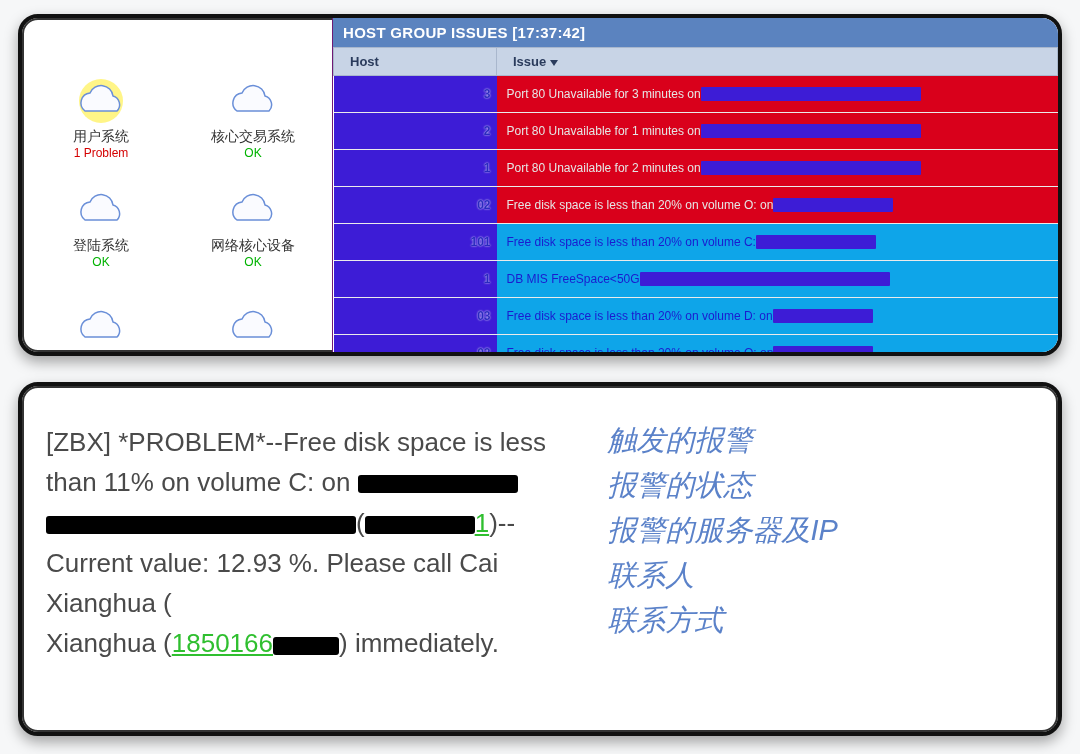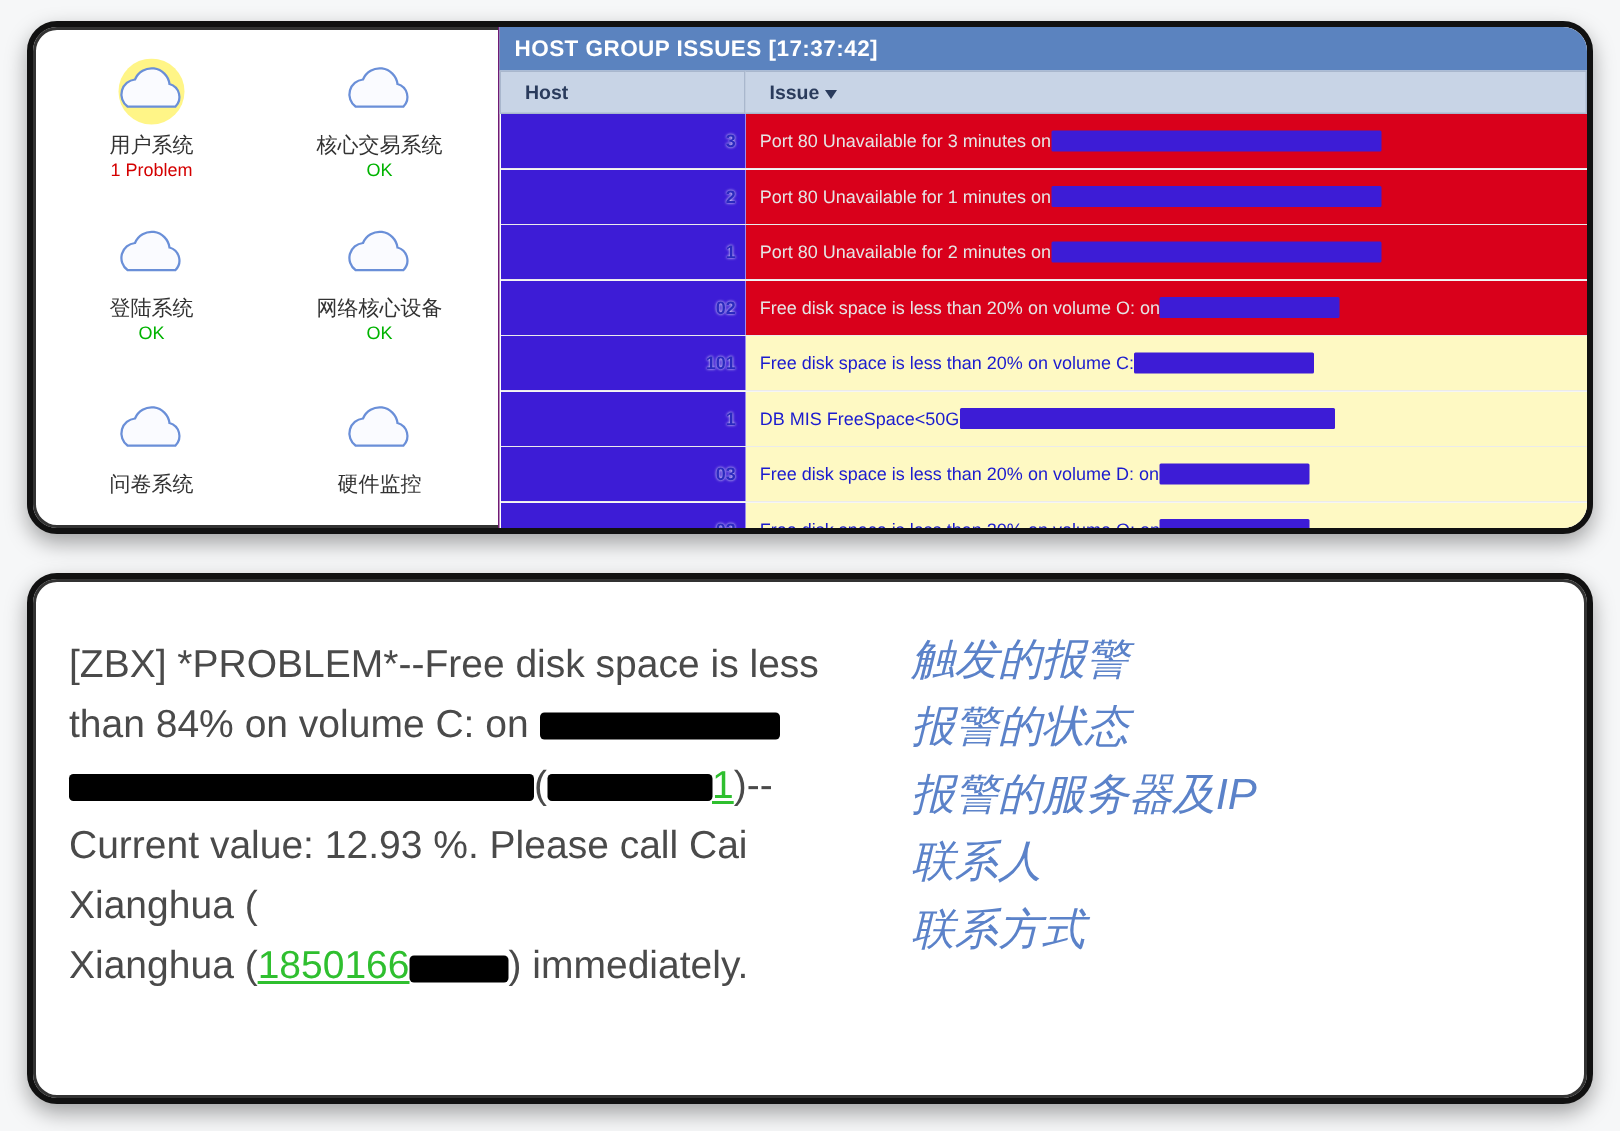--- a/index.html
+++ b/index.html
@@ -31,20 +31,21 @@
   }
   .status-area {
     width: 310px;
     height: 100%;
     display: grid;
     grid-template-columns: 1fr 1fr;
     grid-template-rows: repeat(3, 1fr);
     padding: 8px 4px 0 4px;
     box-sizing: border-box;
     gap: 2px;
+    margin-top: 40px;
   }
   .status-item {
     display: flex;
     flex-direction: column;
     align-items: center;
     justify-content: center;
     font-size: 13px;
     color: #333;
   }
   .cloud {
@@ -105,21 +106,21 @@
     right: 6px;
     top: 50%;
     transform: translateY(-50%);
     color: #2a2abf;
     font-weight: bold;
     background:#fff0;
     text-shadow: 0 0 2px #fff;
   }
   .row-red td.issue-cell { background: #d9001b; color: #8b0000; }
   .row-red td.issue-cell .msg { color: #e5e5e5; }
-  .row-yellow td.issue-cell { background: #fef9c3; }
+  .row-yellow td.issue-cell { background: #0ea5e9; }
   .row-yellow td.issue-cell .msg { color: #1b1bcf; }
   .issue-cell { position: relative; }
   .msg {
     display: inline-block;
     vertical-align: middle;
     font-size: 12px;
   }
   .redline {
     display: inline-block;
     vertical-align: middle;
@@ -308,21 +309,21 @@
             </td>
             <td class="issue-cell"><span class="msg">Free disk space is less than 20% on volume O: on </span><span class="redline" style="width: 100px;"></span></td>
           </tr>
         </tbody>
     </table>
   </div>
 </div>
 
 <div class="panel bottom-panel">
   <div class="alert-text">
-    <span>[ZBX] *PROBLEM*--Free disk space is less than 84% on volume C: on </span><span class="blackbox bb-long"></span><br>
+    <span>[ZBX] *PROBLEM*--Free disk space is less than 11% on volume C: on </span><span class="blackbox bb-long"></span><br>
     <span class="green-link underline-green"><span class="blackbox bb-longer"></span></span><span>(</span><span class="blackbox bb-med"></span><span class="green-link">1</span><span>)--</span><br>
     <span>Current value: </span><span>12.93 %</span><span>. Please call Cai Xianghua (</span><br>
     <span>Xianghua (</span><span class="green-link">1850166</span><span class="blackbox bb-small"></span><span>) immediately.</span>
   </div>
   <div class="legend">
     <div>触发的报警</div>
     <div>报警的状态</div>
     <div>报警的服务器及IP</div>
     <div>联系人</div>
     <div>联系方式</div>

